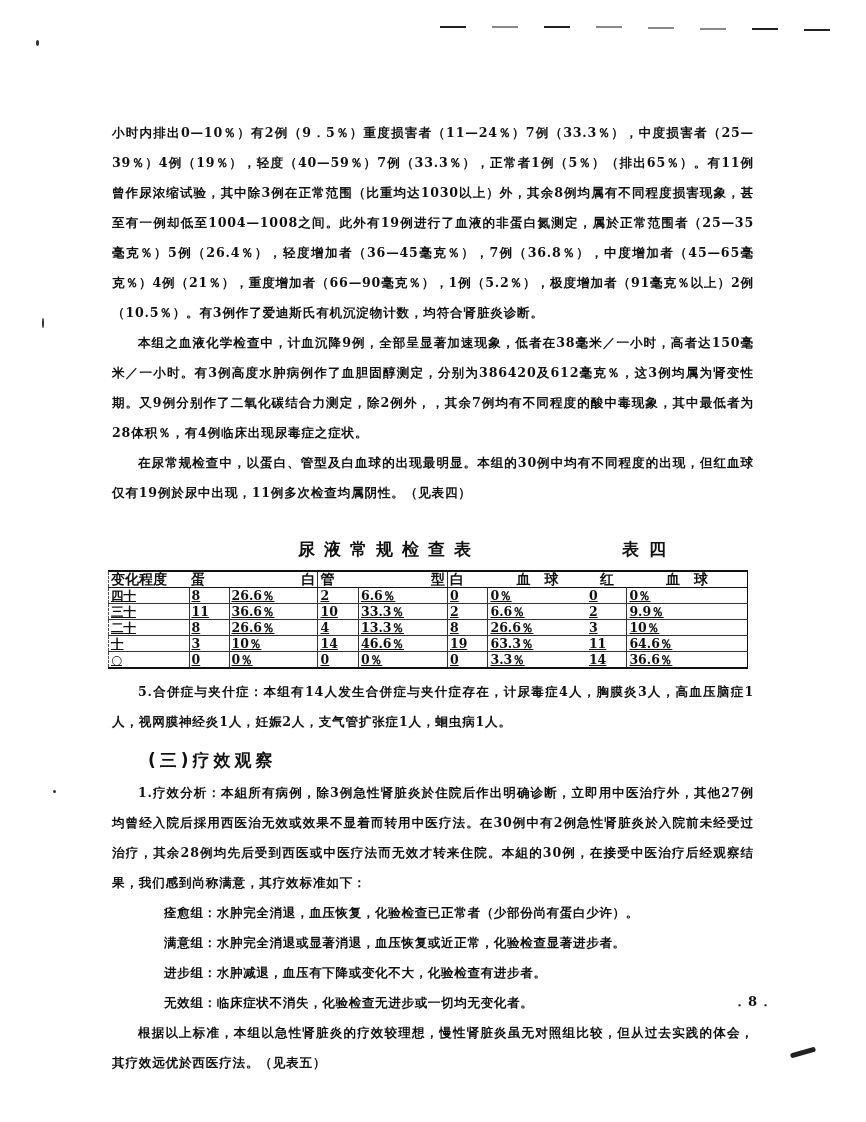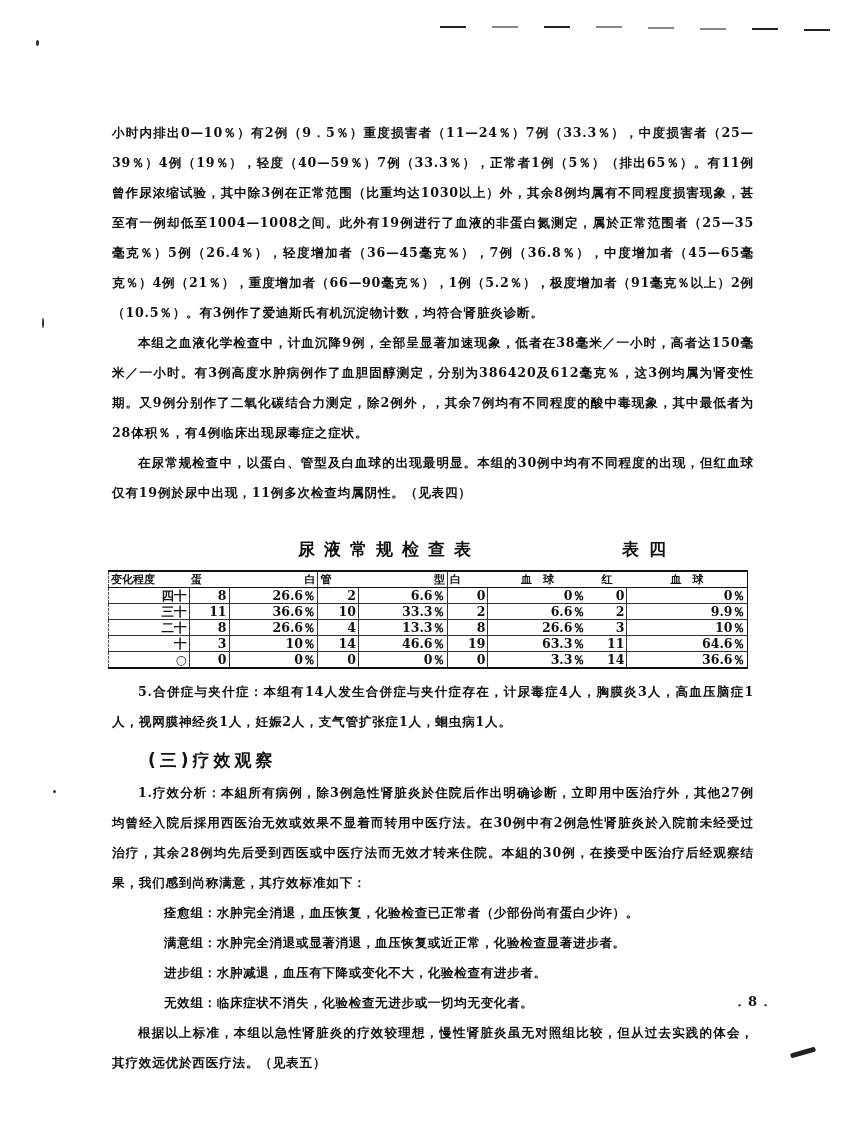--- a/index.html
+++ b/index.html
@@ -13,23 +13,23 @@
   .speck { position: absolute; background: #333; border-radius: 50%; }
   .page { position: absolute; left: 112px; top: 118px; width: 642px; }
   .para { font-size: 12.6px; line-height: 30px; letter-spacing: 0.8px; margin: 0; font-weight: bold; text-align: justify; }
   .para.indent { text-indent: 26px; }
   .table-title { position: relative; height: 38px; margin-top: 24px; }
   .table-title .t1 { position: absolute; left: 186px; top: 6px; font-size: 17px; letter-spacing: 9px; font-weight: bold; }
   .table-title .t2 { position: absolute; left: 510px; top: 6px; font-size: 17px; letter-spacing: 10px; font-weight: bold; }
   table.urine { border-collapse: collapse; width: 640px; font-size: 12.5px; font-weight: bold; margin-left: -4px; }
   table.urine { border-top: 2px solid #111; border-bottom: 2px solid #111; border-right: 1.5px solid #111; border-left: 1px dashed #555; }
   table.urine th, table.urine td { padding: 0 2px; height: 15px; line-height: 15px; border-bottom: 1px solid #333; }
-  table.urine th { font-weight: bold; font-size: 11px; border-bottom: 1.5px solid #111; }
+  table.urine th { font-weight: bold; font-size: 14px; border-bottom: 1.5px solid #111; }
   table.urine td.sep, table.urine th.sep { border-left: 1px solid #333; }
-  table.urine td { text-align: right; }
+  table.urine td { text-align: left; text-decoration: underline; }
   .h2 { font-size: 17px; font-weight: bold; letter-spacing: 4px; margin: 12px 0 6px 36px; font-family: "DejaVu Sans", sans-serif; }
   .criteria { padding-left: 52px; }
   .criteria .para { letter-spacing: 0.6px; }
   .page-num { position: absolute; left: 733px; top: 993px; font-size: 13px; font-weight: bold; letter-spacing: 2px; }
   .smear { position: absolute; left: 790px; top: 1050px; width: 26px; height: 5px; background: #222; transform: rotate(-16deg); border-radius: 3px; }
 </style>
 </head>
 <body>
 
 <div>

